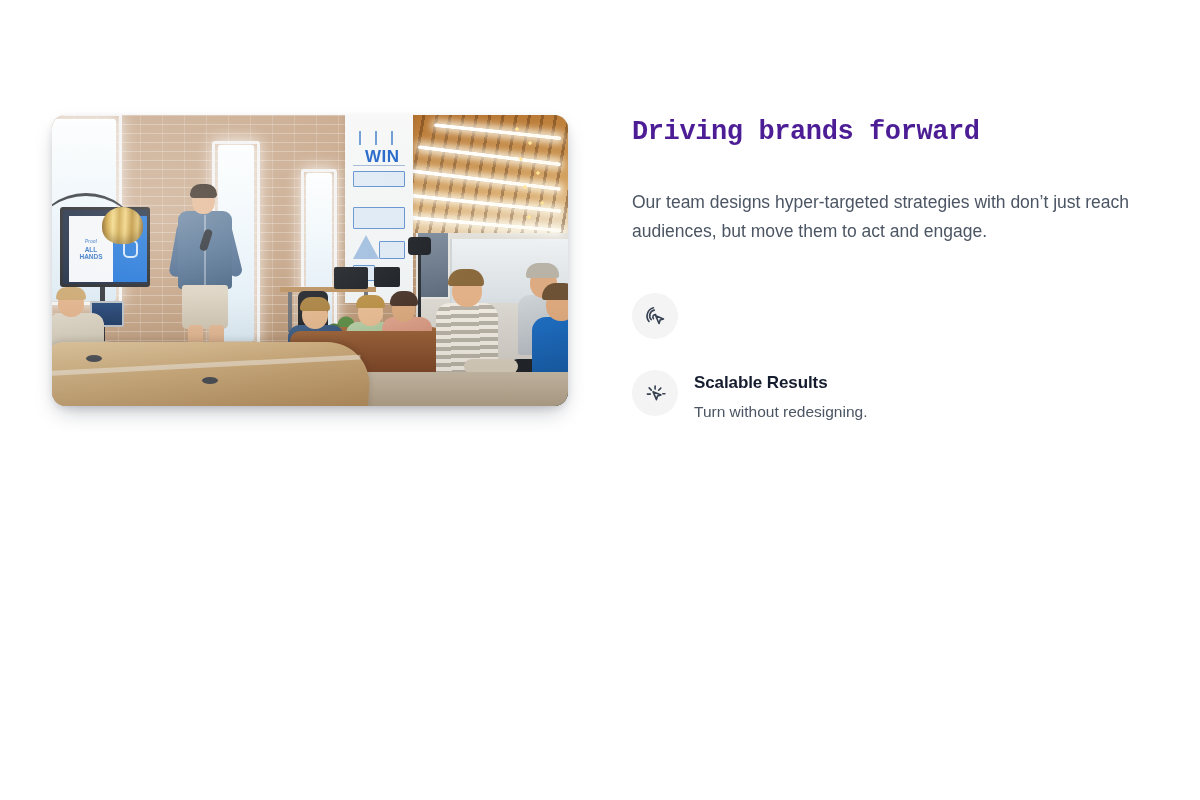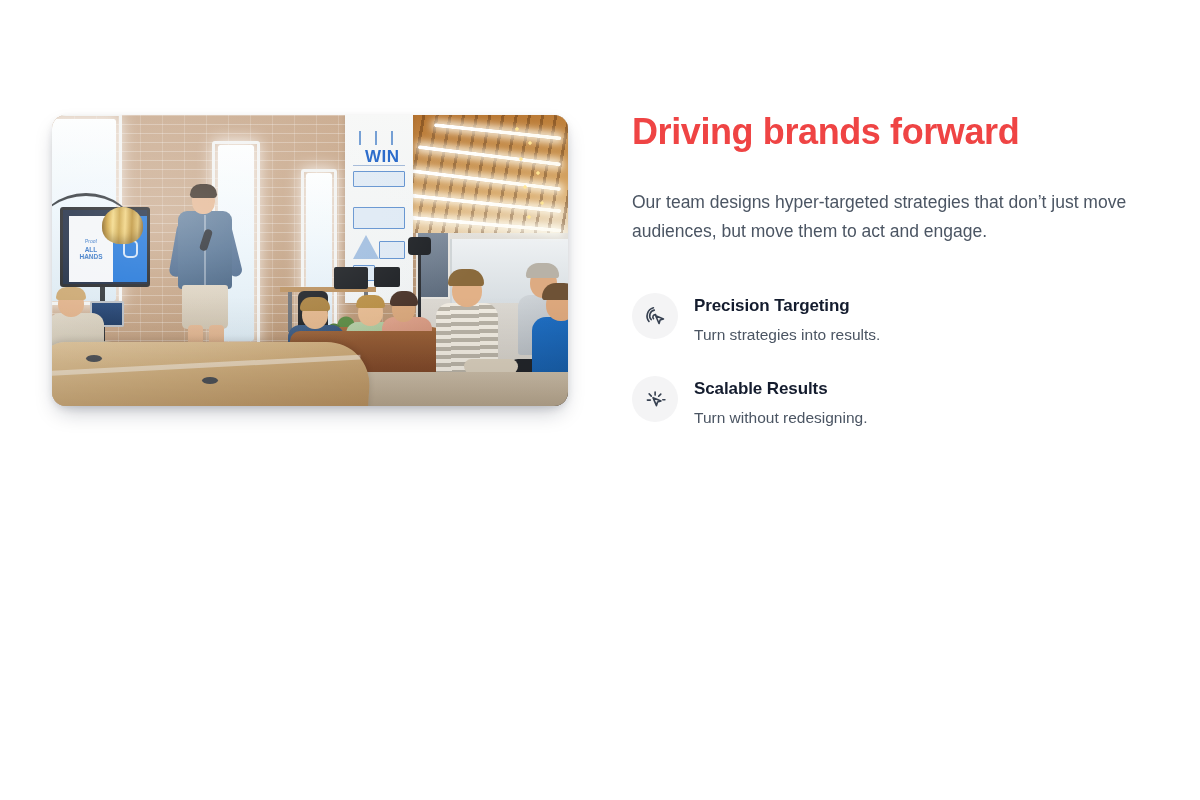--- a/index.html
+++ b/index.html
@@ -497,25 +497,26 @@
 
   
   .copy-col {
     position: absolute;
     left: 632px;
     top: 112px;
     width: 516px;
   }
 
   .headline {
-    font-size: 36px;
+    font-size: 27px;
     line-height: 40px;
     font-weight: 700;
     letter-spacing: -0.4px;
-    color: #ef4444;
+    color: #4c1d95;
+    font-family: Liberation Mono, monospace;
   }
   .headline .ln { display: block; }
 
   .lede {
     margin-top: 36px;
     font-size: 17.5px;
     line-height: 29px;
     color: #4b5563;
     max-width: 516px;
   }
@@ -693,37 +694,33 @@
       </div>
     </div>
   </div>
 
   <div class="copy-col">
 
     <h1 class="headline">
       <span class="ln">Driving brands forward</span>
     </h1>
 
-    <p class="lede">Our team designs hyper-targeted strategies that don’t just move audiences, but move them to act and engage.</p>
+    <p class="lede">Our team designs hyper-targeted strategies with don’t just reach audiences, but move them to act and engage.</p>
 
     <div class="features">
 
       <div class="feature">
         <span class="feature-icon">
           <svg viewBox="0 0 24 24" fill="none" stroke="#374151" stroke-width="1.7" stroke-linecap="round" stroke-linejoin="round" aria-hidden="true">
             <path d="M7.5 15.2a6 6 0 0 1 3.2-9.9"></path>
             <path d="M5.2 17.2A9 9 0 0 1 9.8 2.9"></path>
             <path d="M9.9 14.3a2.6 2.6 0 0 1 2.2-4.3"></path>
             <path d="M12.2 11.2l8.1 3.4-3.5 1.1-1.1 3.6-3.5-8.1z"></path>
           </svg>
         </span>
-        <div class="feature-text">
-          <div class="feature-title">Precision Targeting</div>
-          <div class="feature-desc">Turn strategies into results.</div>
-        </div>
       </div>
 
       <div class="feature">
         <span class="feature-icon">
           <svg viewBox="0 0 24 24" fill="none" stroke="#374151" stroke-width="1.7" stroke-linecap="round" stroke-linejoin="round" aria-hidden="true">
             <path d="M9.4 10.1l8.3 3.5-3.6 1.1-1.1 3.7-3.6-8.3z"></path>
             <path d="M7.6 8.4L5.4 6.2"></path>
             <path d="M6.6 12.6H3.5"></path>
             <path d="M11.6 7.4V4.3"></path>
             <path d="M15.3 8.6l2.2-2.2"></path>

